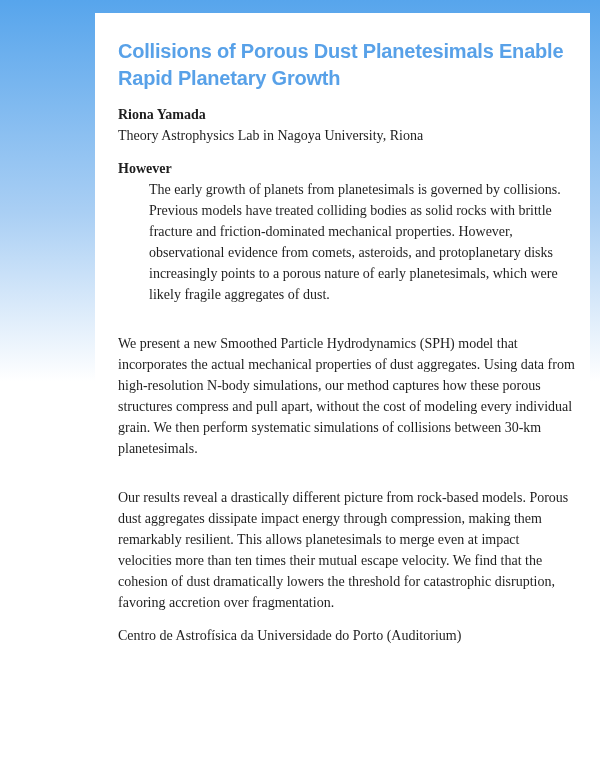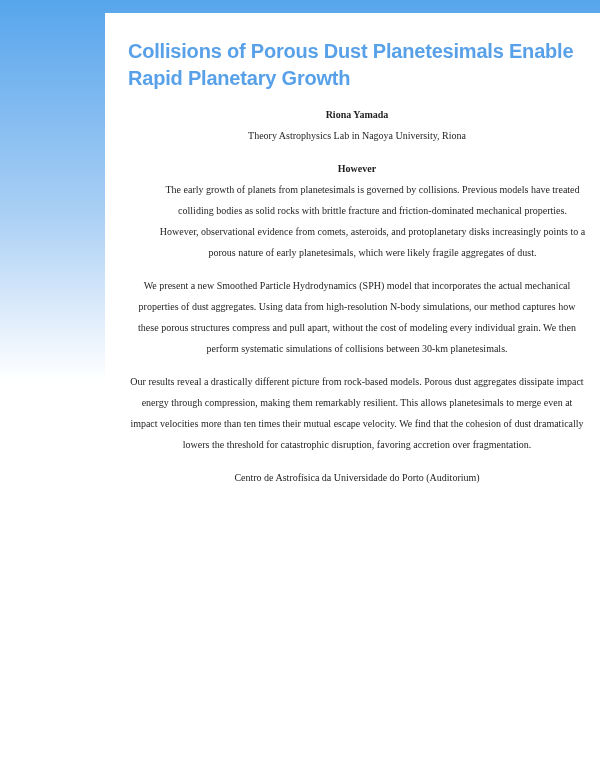--- a/index.html
+++ b/index.html
@@ -5,47 +5,46 @@
   * { margin: 0; padding: 0; box-sizing: border-box; }
   html, body { width: 600px; height: 762px; }
   body {
     position: relative;
     overflow: hidden;
     background: linear-gradient(180deg, #57a5ec 0%, #aacff4 28%, #ffffff 50%, #ffffff 100%);
     font-family: "Liberation Serif", serif;
   }
   .card {
     position: absolute;
-    left: 105px;
+    left: 95px;
     top: 13px;
     width: 495px;
     min-height: 749px;
     background: #ffffff;
     padding: 25px 14px 30px 23px;
   }
   .title {
     font-family: "Liberation Sans", sans-serif;
     font-weight: 700;
     font-size: 20px;
     line-height: 27px;
     letter-spacing: -0.2px;
     color: #58a1e8;
     max-width: 460px;
   }
   .block { margin-top: 12px; }
   .body-text {
     font-family: "Liberation Serif", serif;
-    font-size: 10px;
+    font-size: 14px;
     line-height: 21px;
     color: #1e1e1e;
     max-width: 460px;
-    text-align: center;
   }
   .bold { font-weight: 700; }
-  .para { margin-top: 12px; }
+  .para { margin-top: 28px; }
   .para.first { margin-top: 0; margin-left: 31px; }
 </style>
 </head>
 <body>
 
 <div class="card">
 
   <h1 class="title">Collisions of Porous Dust Planetesimals Enable Rapid Planetary Growth</h1>
 
   <div class="block body-text">

